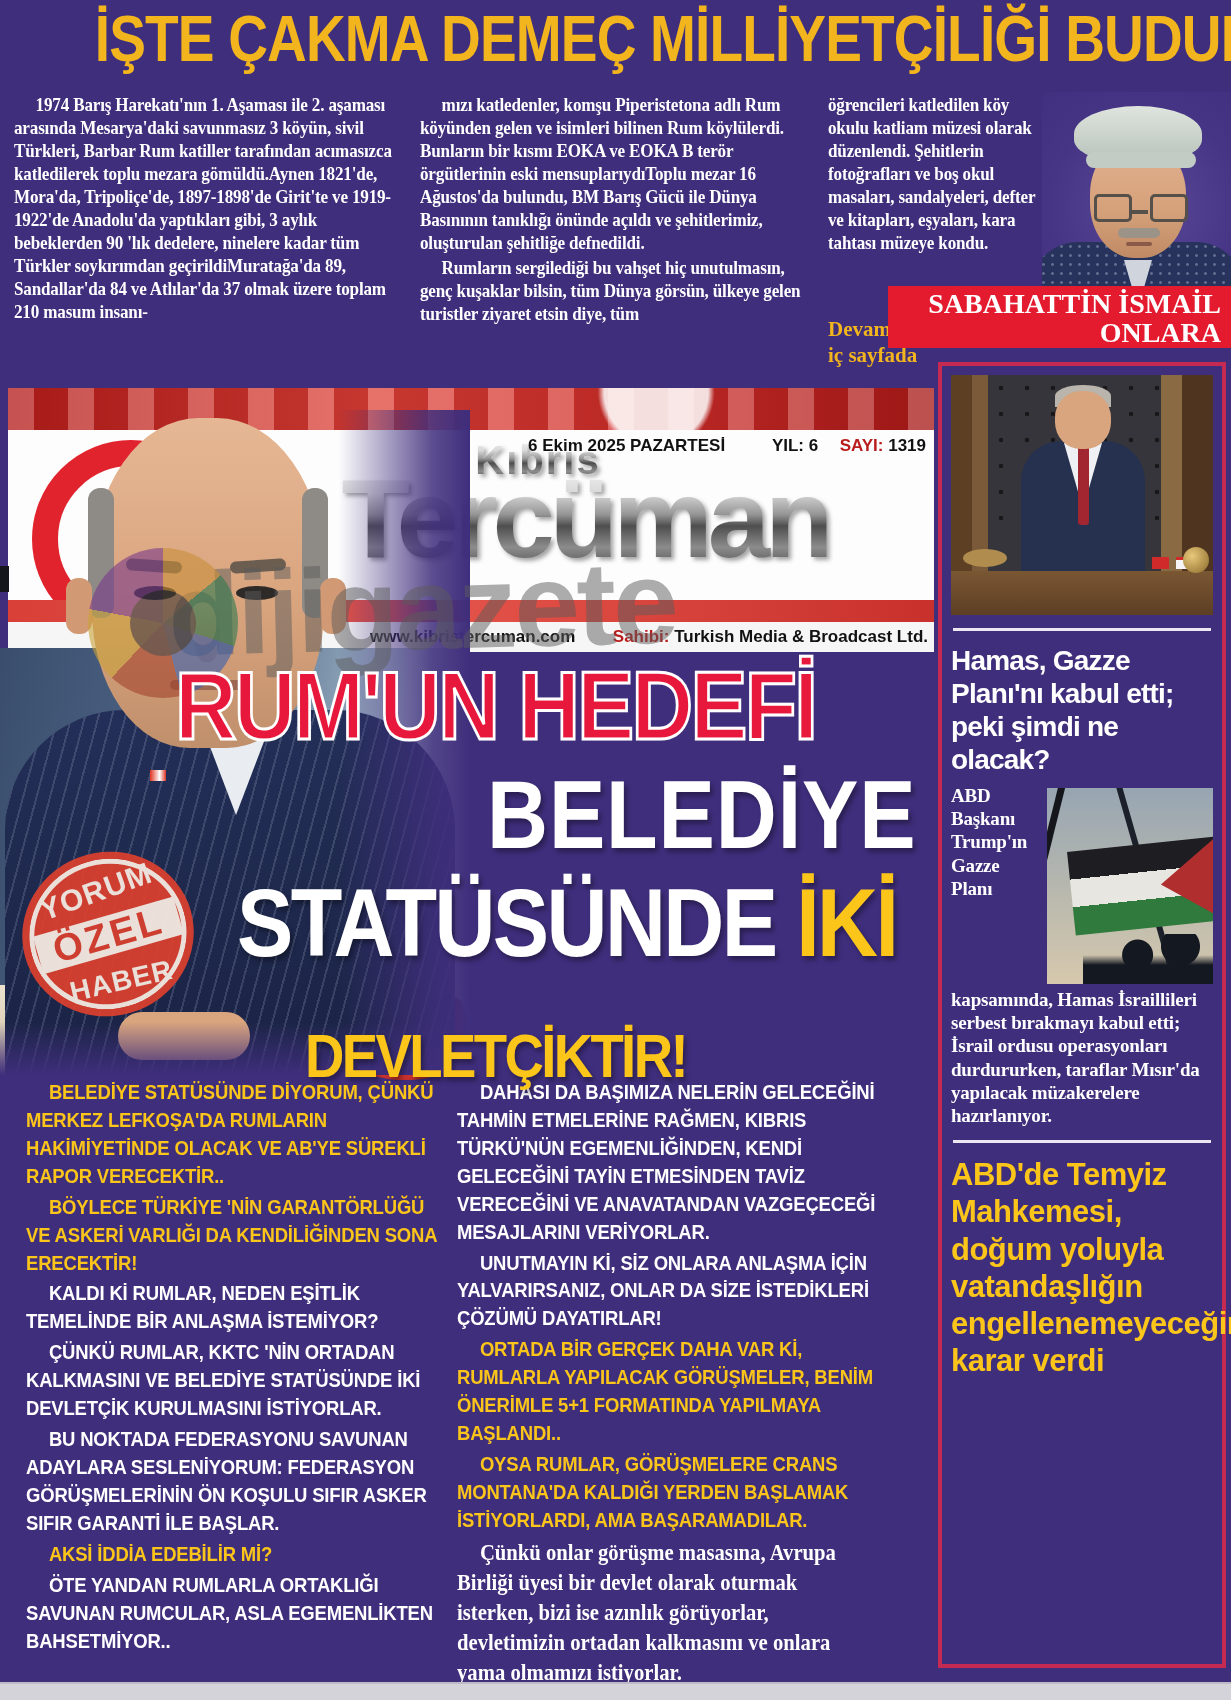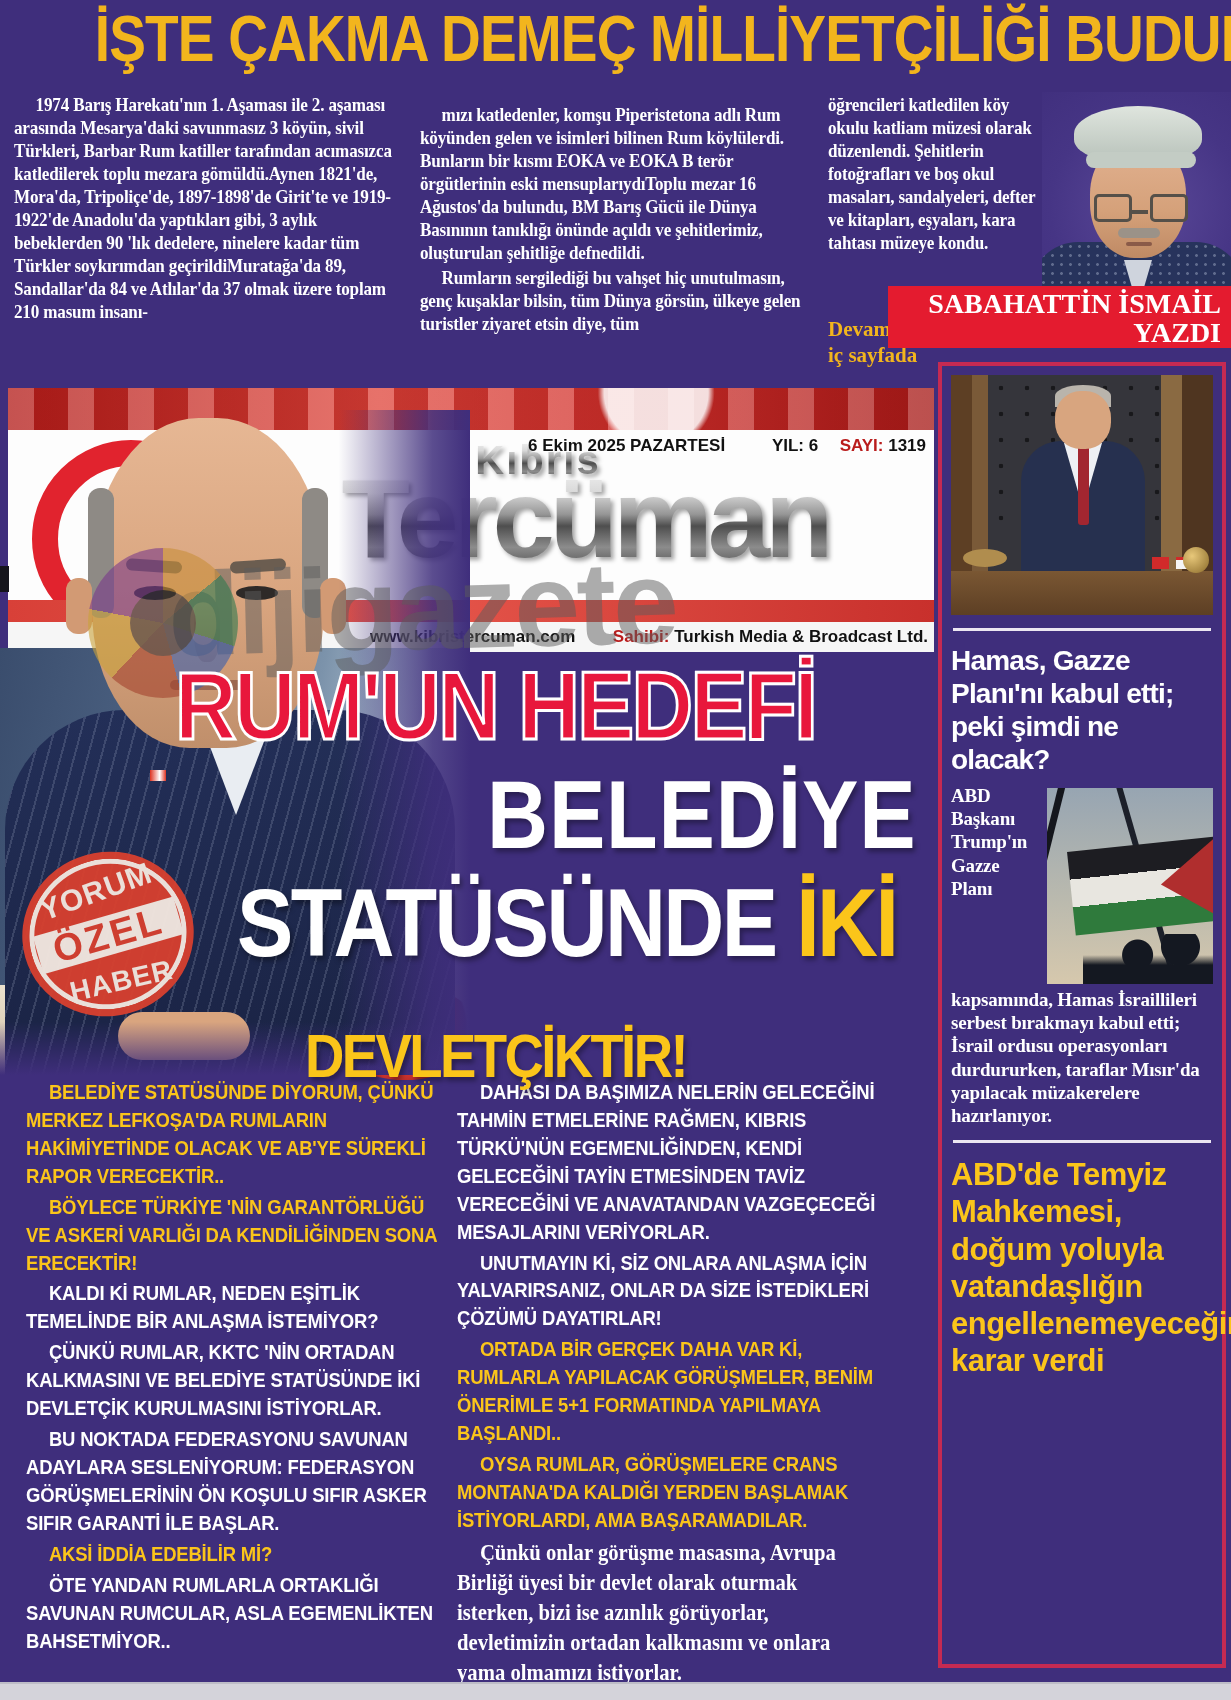--- a/index.html
+++ b/index.html
@@ -189,21 +189,21 @@
 
 <div class="abs top-banner">
   <span>İŞTE ÇAKMA DEMEÇ MİLLİYETÇİLİĞİ BUDUR</span>
 </div>
 
 <div class="abs tcol" style="left:14px;top:94px;width:392px;">
   <div class="squeeze" style="width:436px;">
     <p>1974 Barış Harekatı'nın 1. Aşaması ile 2. aşaması arasında Mesarya'daki savunmasız 3 köyün, sivil Türkleri, Barbar Rum katiller tarafından acımasızca katledilerek toplu mezara gömüldü.Aynen 1821'de, Mora'da, Tripoliçe'de, 1897-1898'de Girit'te ve 1919-1922'de Anadolu'da yaptıkları gibi, 3 aylık bebeklerden 90 'lık dedelere, ninelere kadar tüm Türkler soykırımdan geçirildiMuratağa'da 89, Sandallar'da 84 ve Atlılar'da 37 olmak üzere toplam 210 masum insanı-</p>
   </div>
 </div>
-<div class="abs tcol" style="left:420px;top:104px;width:400px;">
+<div class="abs tcol" style="left:420px;top:94px;width:400px;">
   <div class="squeeze" style="width:445px;">
     <p>mızı katledenler, komşu Piperistetona adlı Rum köyünden gelen ve isimleri bilinen Rum köylülerdi. Bunların bir kısmı EOKA ve EOKA B terör örgütlerinin eski mensuplarıydıToplu mezar 16 Ağustos'da bulundu, BM Barış Gücü ile Dünya Basınının tanıklığı önünde açıldı ve şehitlerimiz, oluşturulan şehitliğe defnedildi.</p>
     <p>Rumların sergilediği bu vahşet hiç unutulmasın, genç kuşaklar bilsin, tüm Dünya görsün, ülkeye gelen turistler ziyaret etsin diye, tüm</p>
   </div>
 </div>
 <div class="abs tcol" style="left:828px;top:94px;width:212px;">
   <div class="squeeze" style="width:236px;">
     <p style="text-indent:0;">öğrencileri katledilen köy okulu katliam müzesi olarak düzenlendi. Şehitlerin fotoğrafları ve boş okul masaları, sandalyeleri, defter ve kitapları, eşyaları, kara tahtası müzeye kondu.</p>
   </div>
 </div>
@@ -220,21 +220,21 @@
   <div class="sab-brim"></div>
   <div class="sab-glass" style="left:52px;"></div>
   <div class="sab-glass" style="left:108px;"></div>
   <div class="sab-mline"></div>
   <div class="sab-must"></div>
   <div class="sab-mouth"></div>
 </div>
 
 <div class="abs byline">
   <div>SABAHATTİN İSMAİL</div>
-  <div>YAZDI</div>
+  <div>ONLARA</div>
 </div>
 
 <div class="abs masthead">
   <div class="mast-band"></div>
   <div class="mast-dateline">
     <span>6 Ekim 2025 PAZARTESİ</span>
     <span>
       <span>YIL:</span>
       <span>6</span>
       &nbsp;<span class="red">SAYI:</span>

